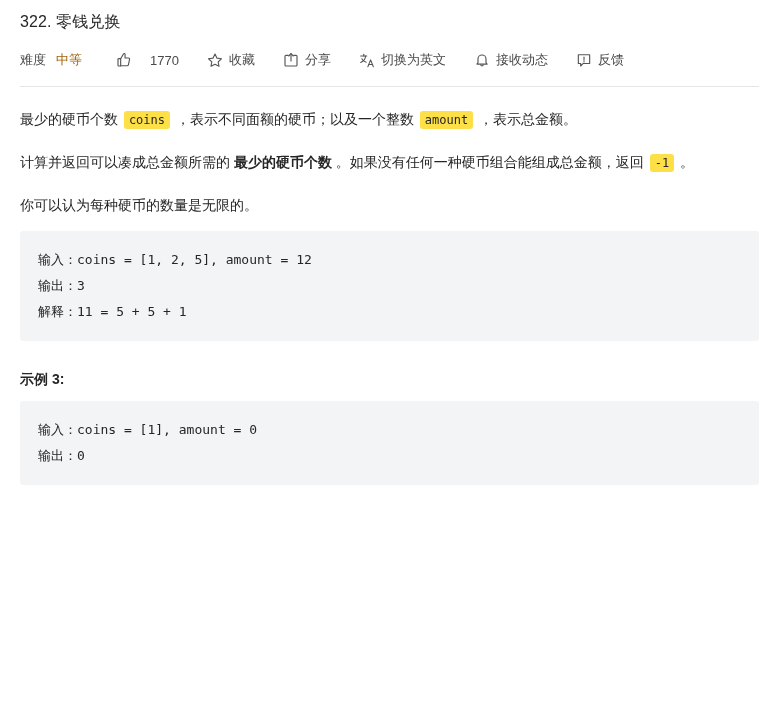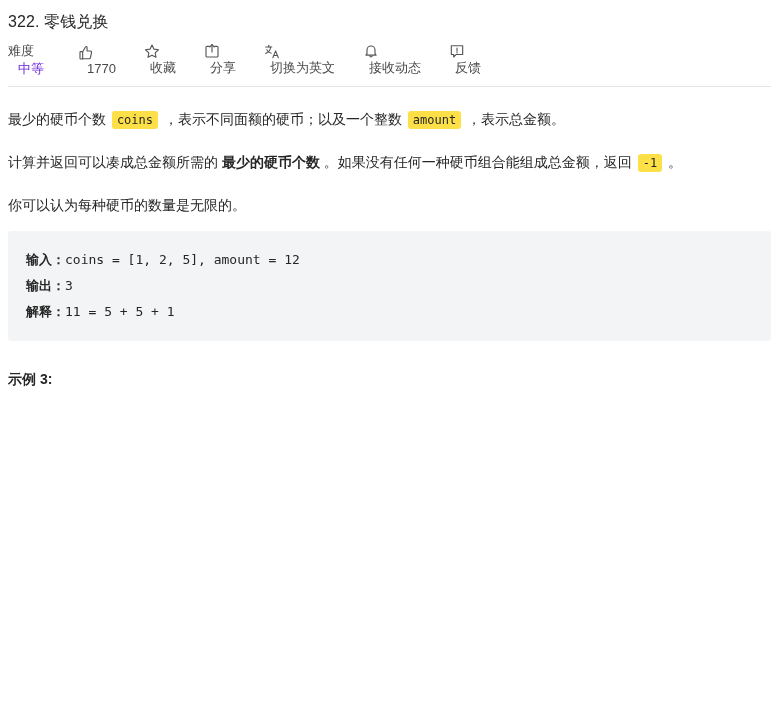--- a/index.html
+++ b/index.html
@@ -11,21 +11,21 @@
     width: 779px;
     height: 708px;
     font-family: "Liberation Sans", "DejaVu Sans", sans-serif;
     color: #262626;
     -webkit-font-smoothing: antialiased;
     overflow: hidden;
   }
   .page {
     width: 779px;
     box-sizing: border-box;
-    padding: 0 8px;
+    padding: 0 20px;
   }
 
   
   .title-row {
     display: flex;
     align-items: baseline;
     padding-top: 10px;
     padding-bottom: 2px;
   }
   .title-text {
@@ -40,45 +40,44 @@
   .toolbar {
     display: flex;
     align-items: center;
     height: 32px;
     margin-top: 8px;
     font-size: 13px;
     color: #4a4a4a;
   }
   .tb-item {
     display: flex;
-    align-items: flex-start;
+    align-items: center;
     margin-right: 28px;
     white-space: nowrap;
     cursor: pointer;
-    flex-direction: column;
   }
   .tb-item.static { cursor: default; }
   .tb-label { margin-left: 6px; }
   .diff-group { margin-right: 34px; }
   .diff-word { color: #4a4a4a; }
   .diff-value {
     margin-left: 10px;
-    color: #6d28d9;
+    color: #a16207;
   }
   .tb-icon {
     display: inline-flex;
     align-items: center;
     justify-content: center;
     width: 16px;
     height: 16px;
     flex: 0 0 16px;
     color: #555;
   }
   .tb-icon svg { display: block; }
-  .count-text { margin-left: 9px; color: #4a4a4a; }
+  .count-text { margin-left: 18px; color: #4a4a4a; }
 
   .divider {
     height: 1px;
     background: #e5e5e5;
     margin: 10px 0 0 0;
   }
 
   
   .content { padding-top: 4px; }
   .para {
@@ -117,21 +116,21 @@
     font-family: "DejaVu Sans Mono", "Liberation Mono", monospace;
     font-size: 13px;
     line-height: 26px;
     color: #262626;
     white-space: pre-wrap;
     overflow: hidden;
     box-sizing: border-box;
   }
   pre.block .lbl {
     font-family: "Liberation Sans", "DejaVu Sans", sans-serif;
-    font-weight: 700;
+    font-weight: 400;
   }
   .ex-wrap:first-of-type .ex-title { margin-top: 34px; }
 </style>
 </head>
 <body>
 
 <div class="page">
 
   <div class="title-row">
     <span class="title-text">322. 零钱兑换</span>
@@ -223,16 +222,18 @@
 
     <div class="ex-wrap">
       <pre class="block"><span class="lbl">输入：</span><span>coins = [1, 2, 5], amount = 12</span>
 <span class="lbl">输出：</span><span>3</span>
 <span class="lbl">解释：</span><span>11 = 5 + 5 + 1</span></pre>
     </div>
 
 
     <div class="ex-wrap">
       <p class="ex-title">示例 3:</p>
+      <pre class="block"><span class="lbl">输入：</span><span>coins = [1], amount = 0</span>
+<span class="lbl">输出：</span><span>0</span></pre>
     </div>
 
   </div>
 </div>
 
 </body></html>

